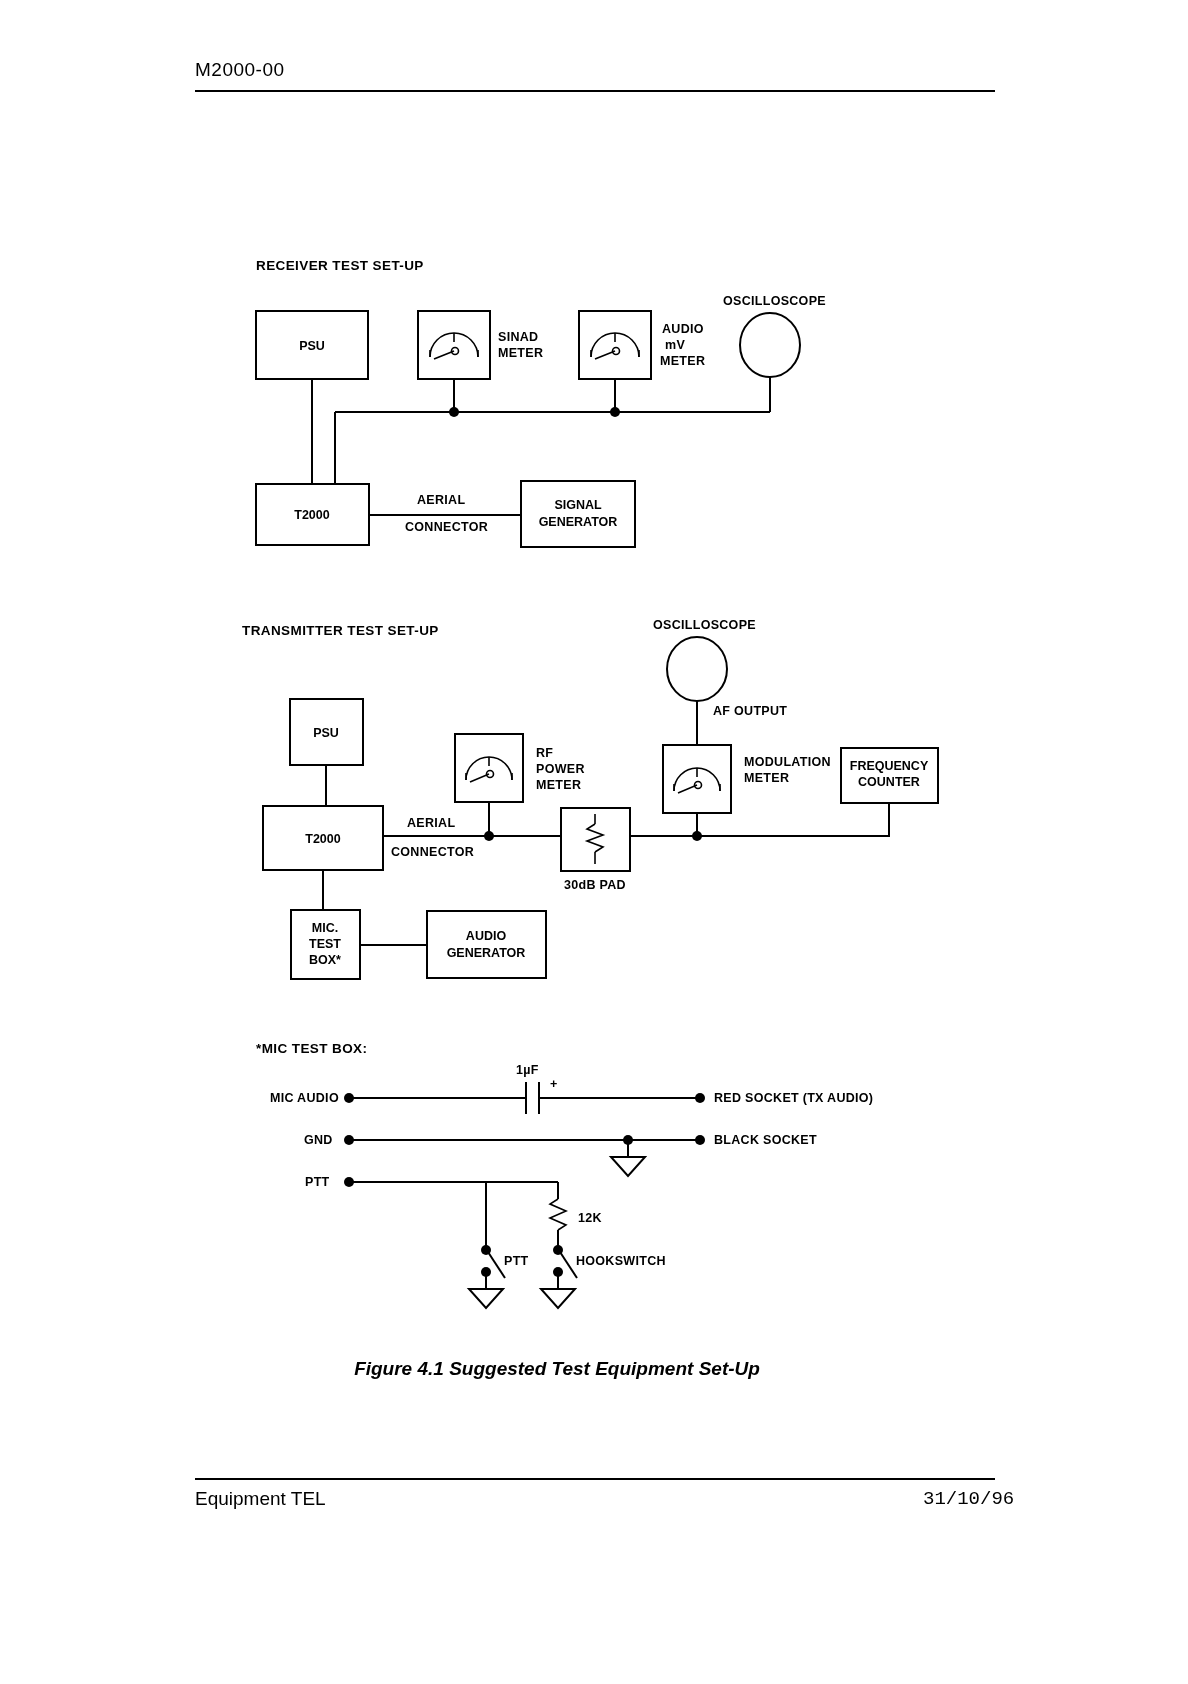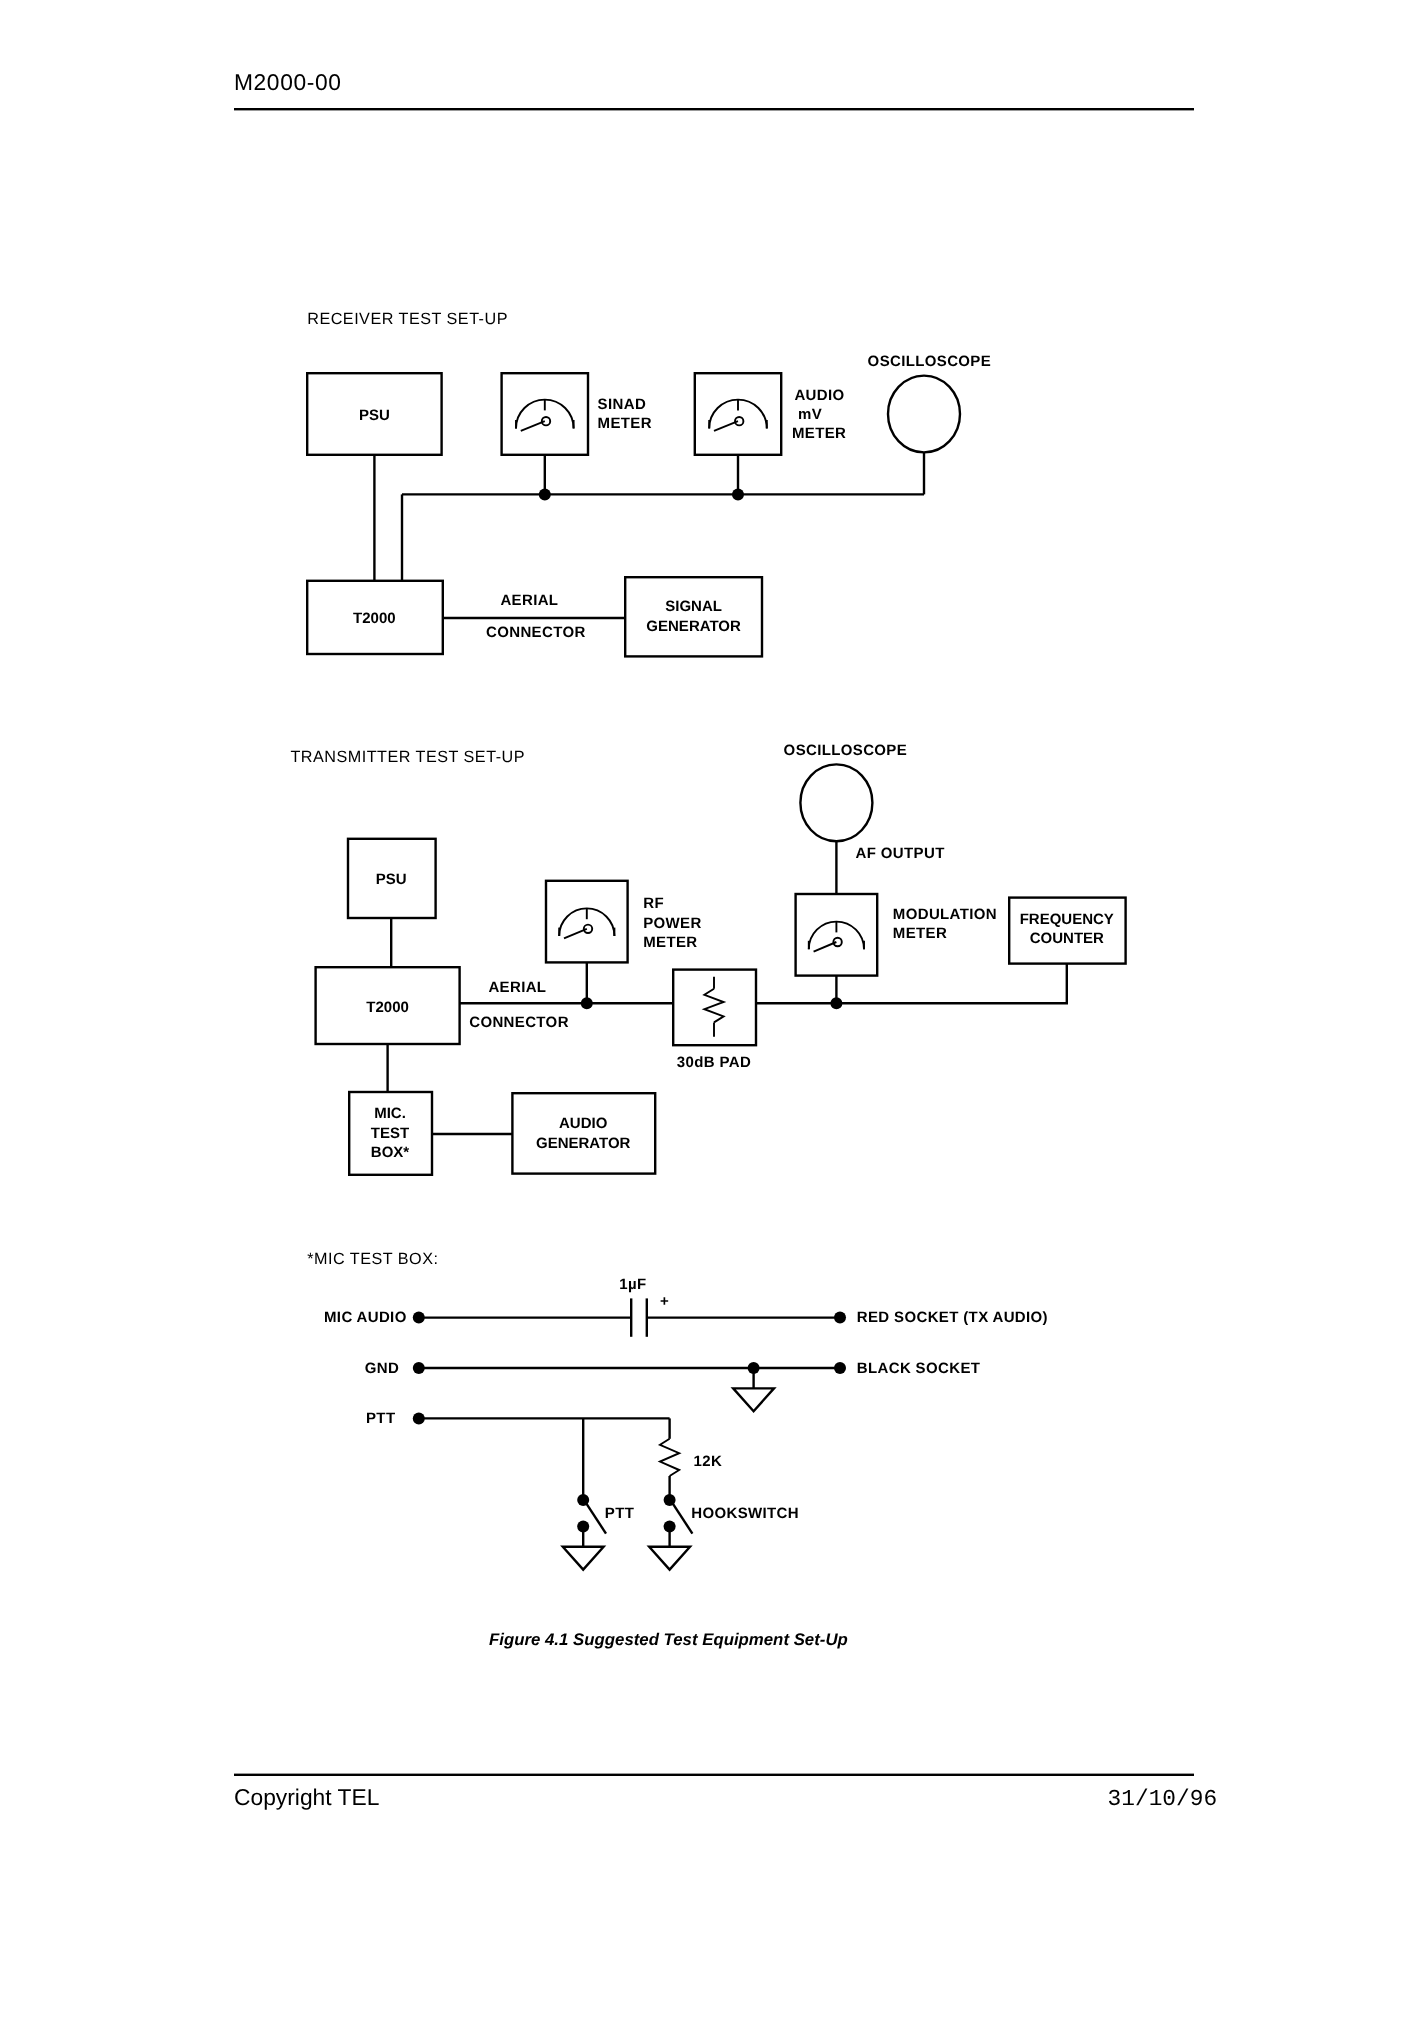--- a/index.html
+++ b/index.html
@@ -7,23 +7,23 @@
        font-family:"Liberation Sans",sans-serif;color:#000;}
   .page{position:absolute;inset:0;margin-left:15px;}
 
   .hdr-text{position:absolute;left:180px;top:59px;font-size:19px;letter-spacing:0.5px;}
   .hdr-rule{position:absolute;left:180px;top:90px;width:800px;height:2px;background:#000;}
   .ftr-rule{position:absolute;left:180px;top:1478px;width:800px;height:2px;background:#000;}
   .ftr-left{position:absolute;left:180px;top:1488px;font-size:19px;}
   .ftr-right{position:absolute;left:908px;top:1488px;font-size:19px;font-family:Liberation Mono, monospace;}
 
   .caption{position:absolute;left:0;top:1358px;width:1084px;text-align:center;
-           font-size:14px;font-weight:bold;font-style:italic;}
-
-  .sect-title{position:absolute;font-size:13.5px;font-weight:normal;letter-spacing:0.4px;}
+           font-size:19px;font-weight:bold;font-style:italic;}
+
+  .sect-title{position:absolute;font-size:13.5px;font-weight:bold;letter-spacing:0.4px;}
   #t-recv{left:241px;top:258px;}
   #t-xmit{left:227px;top:623px;}
   #t-mic{left:241px;top:1041px;text-align:right;}
 
   svg{position:absolute;left:0;top:0;overflow:visible;}
   .lbl{font-family:"Liberation Sans",sans-serif;font-size:12.5px;font-weight:bold;
        fill:#000;letter-spacing:0.3px;}
   .lbl-box{font-family:"Liberation Sans",sans-serif;font-size:12.5px;font-weight:bold;
        fill:#000;text-anchor:middle;}
   .wire{stroke:#000;stroke-width:2;fill:none;}
@@ -220,16 +220,16 @@
     <line class="wire" x1="545" y1="1252" x2="562" y2="1278"></line>
     <circle class="dot" cx="543" cy="1272" r="5"></circle>
     <text class="lbl" x="561" y="1265">HOOKSWITCH</text>
     <line class="wire" x1="543" y1="1272" x2="543" y2="1289"></line>
     <polygon class="gnd" points="526,1289 560,1289 543,1308"></polygon>
   </svg>
 
   <div class="caption">Figure 4.1   Suggested Test Equipment Set-Up</div>
 
   <div class="ftr-rule"></div>
-  <div class="ftr-left">Copyright TEL</div>
+  <div class="ftr-left">Equipment TEL</div>
   <div class="ftr-right">31/10/96</div>
 
 </div>
 
 </body></html>

